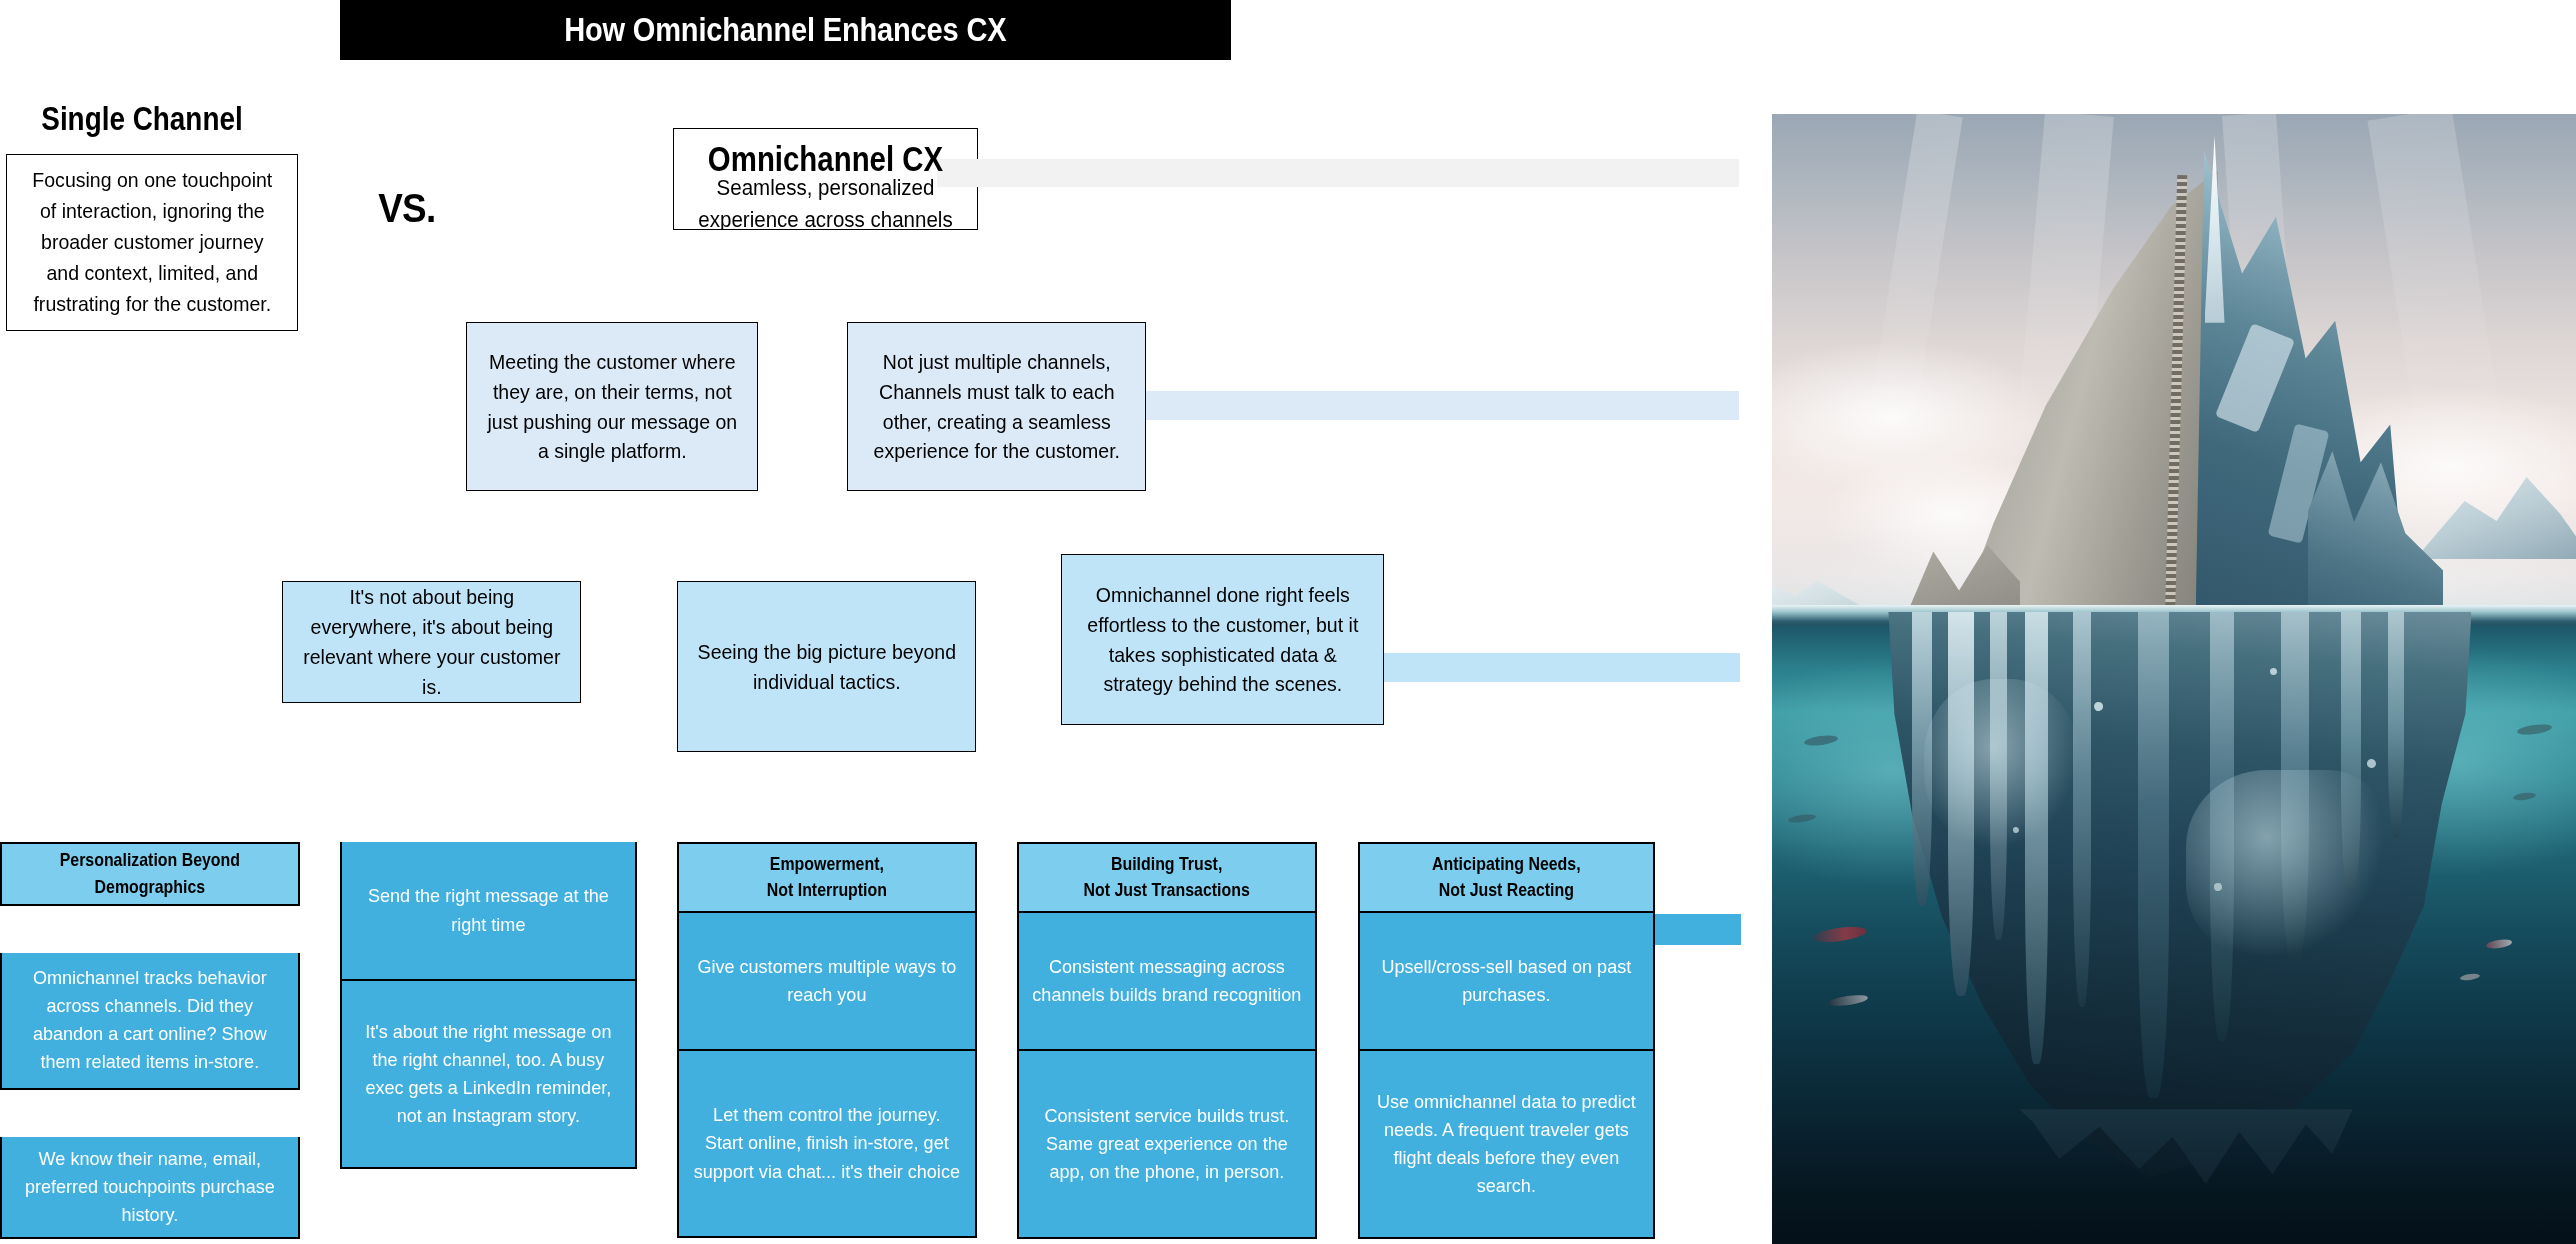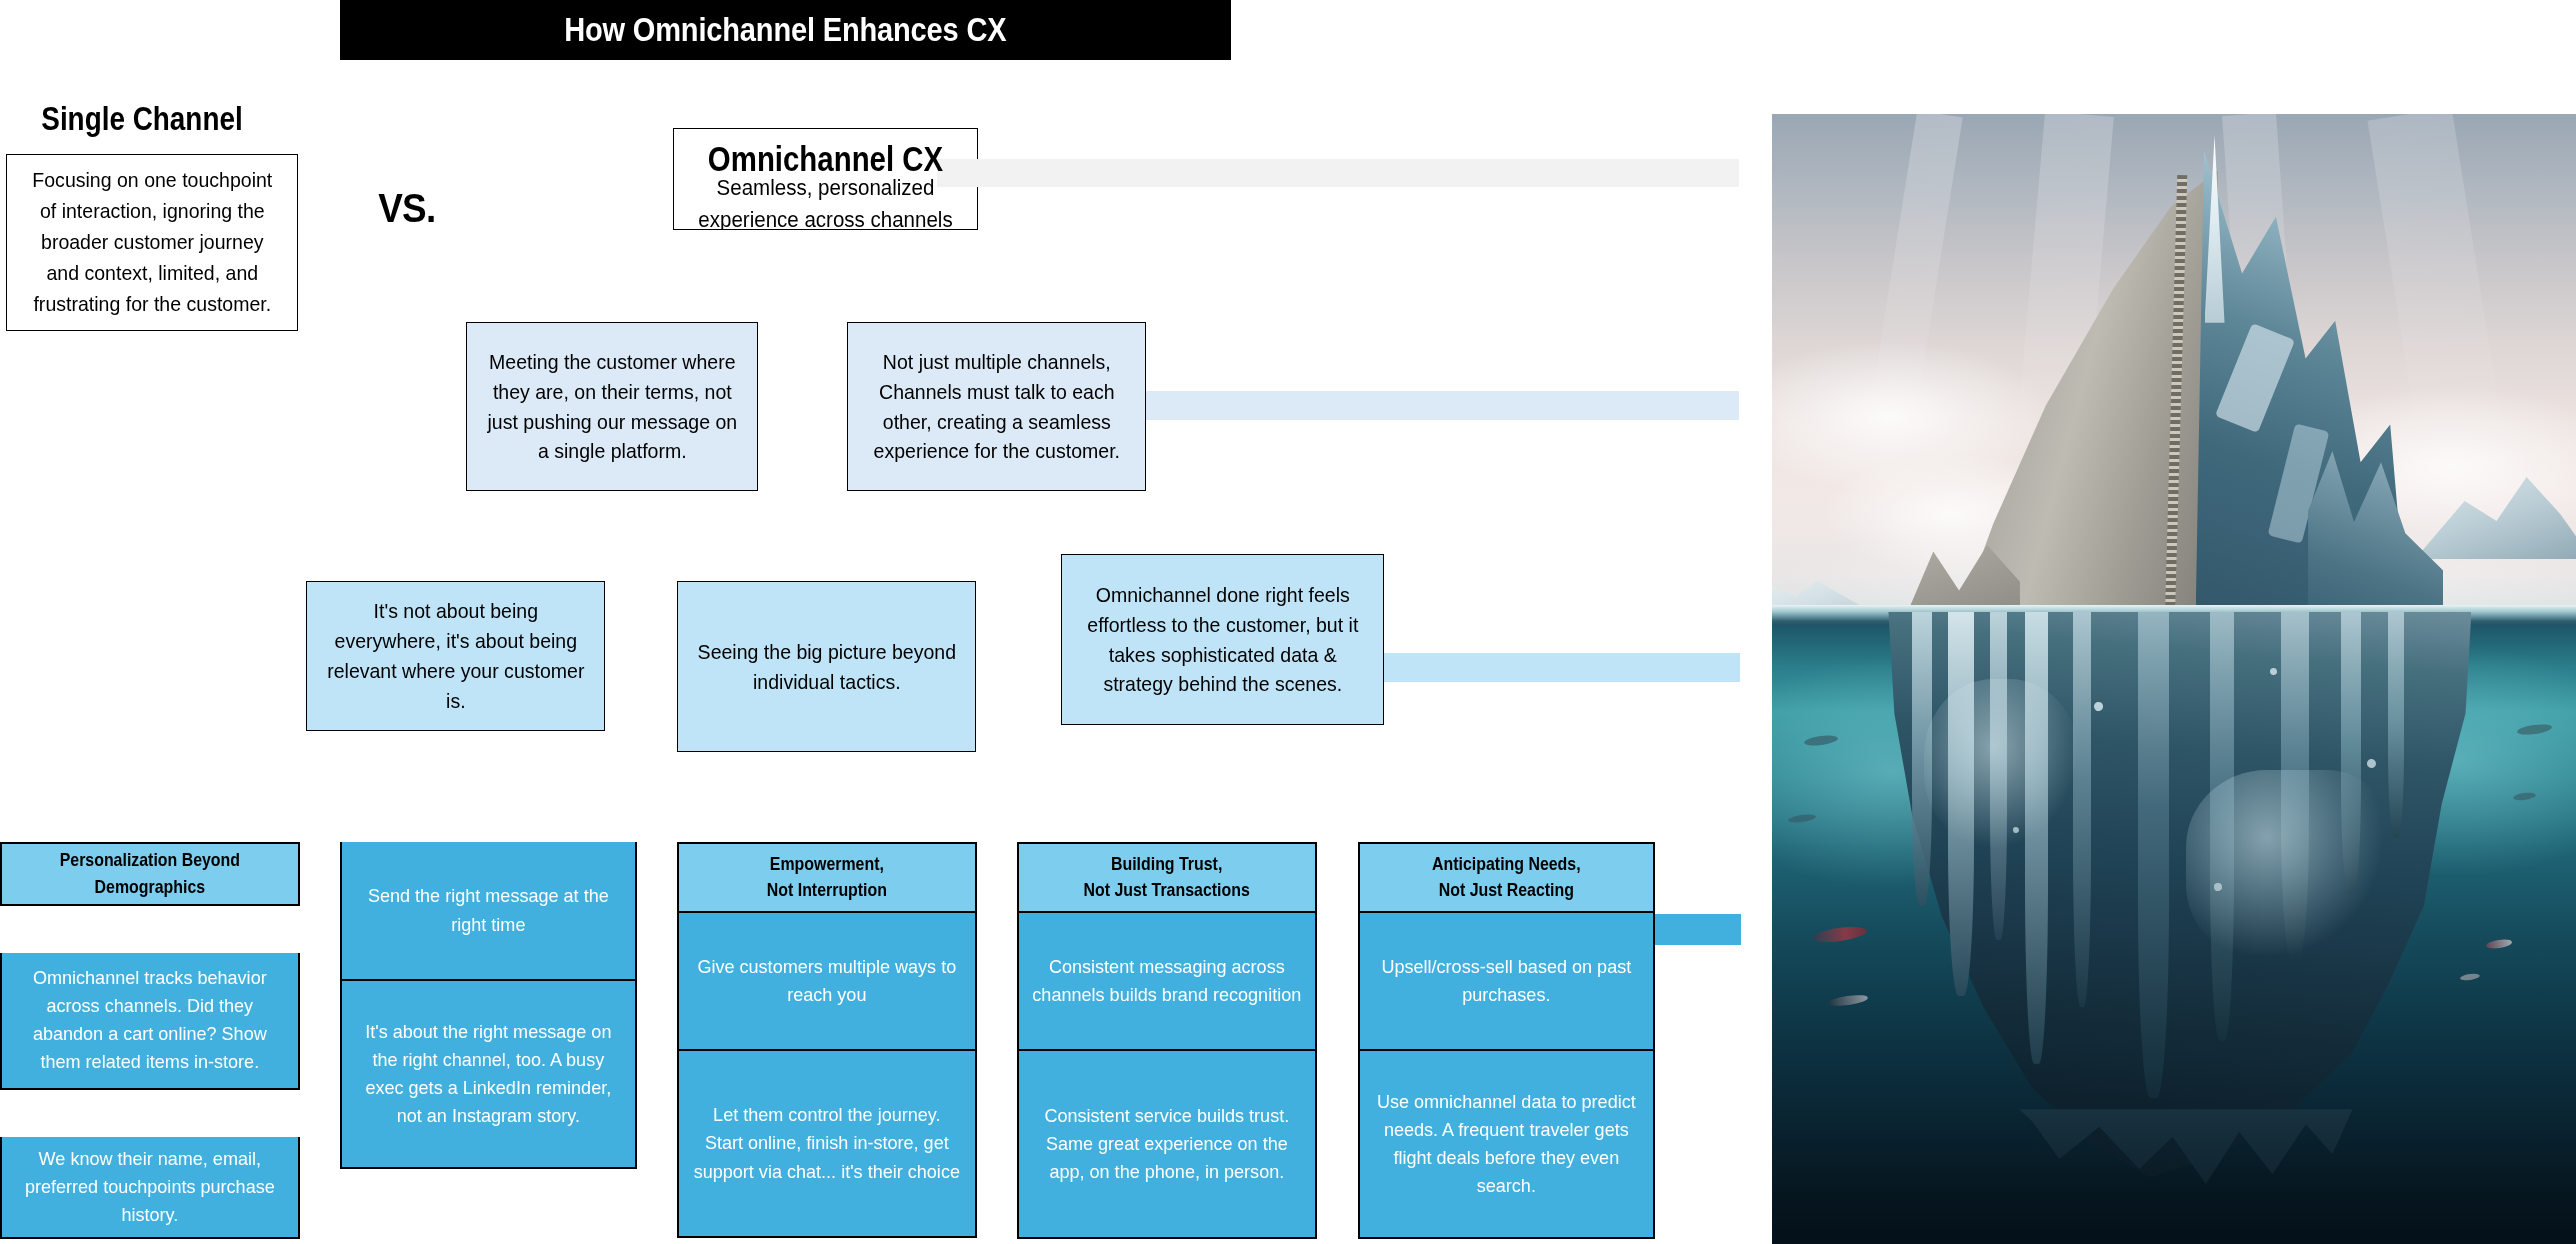--- a/index.html
+++ b/index.html
@@ -94,21 +94,21 @@
     z-index:1;
   }
 
   
   .box-pale{background:#dce9f7;}
   .box-sky{background:#bfe4f7;}
 
   #row2-box-a{left:466px;top:322px;width:292px;height:169px;}
   #row2-box-b{left:847px;top:322px;width:299px;height:169px;}
 
-  #row3-box-a{left:306px;top:581px;width:299px;height:150px;}
+  #row3-box-a{left:282px;top:581px;width:299px;height:122px;}
   #row3-box-b{left:677px;top:581px;width:299px;height:171px;}
   #row3-box-c{left:1061px;top:554px;width:323px;height:171px;}
 
   
   .connector{position:absolute;}
   #connector-1{left:937px;top:159px;width:802px;height:28px;background:#f2f2f2;}
   #connector-2{left:1145px;top:391px;width:594px;height:29px;background:#dce9f7;}
   #connector-3{left:1358px;top:653px;width:382px;height:29px;background:#bfe4f7;}
   #connector-4{left:1655px;top:914px;width:86px;height:31px;background:#41b0de;}
 

